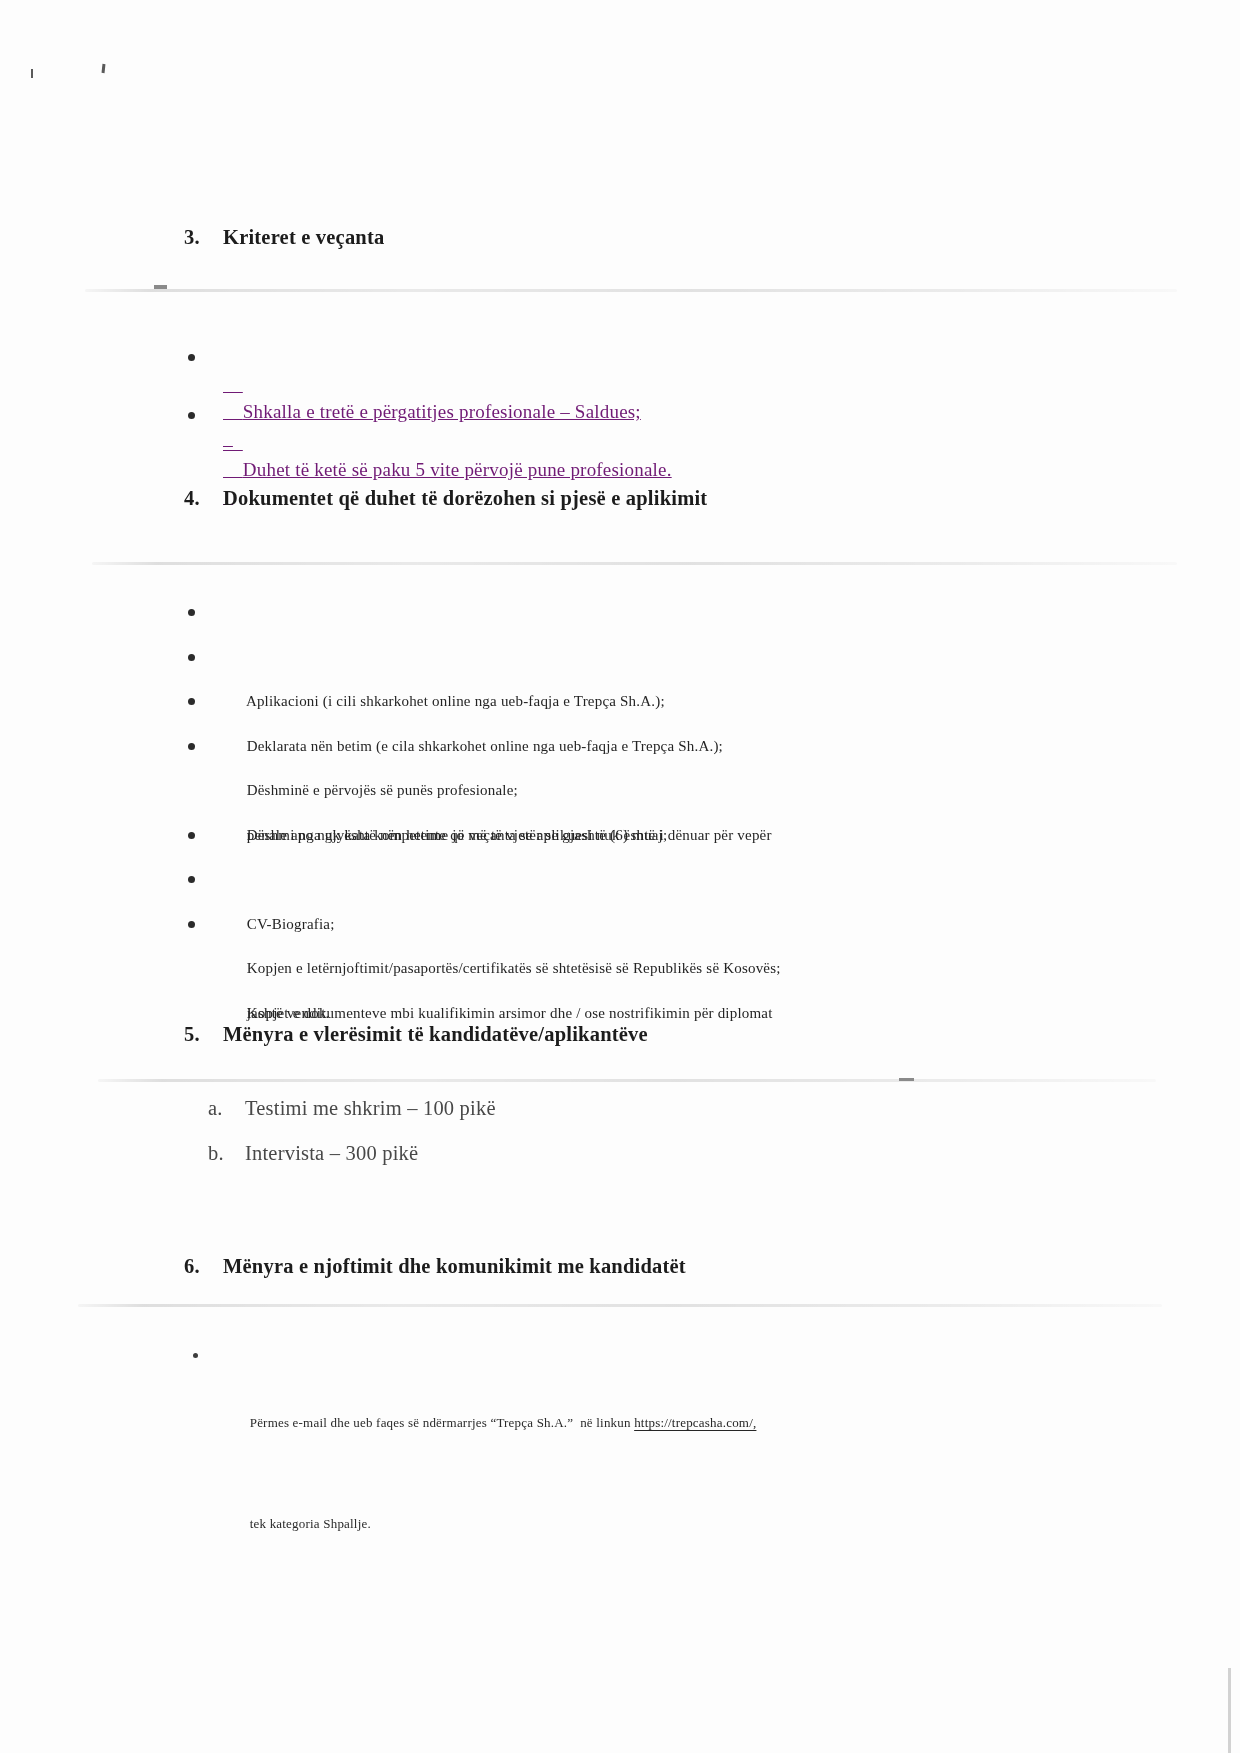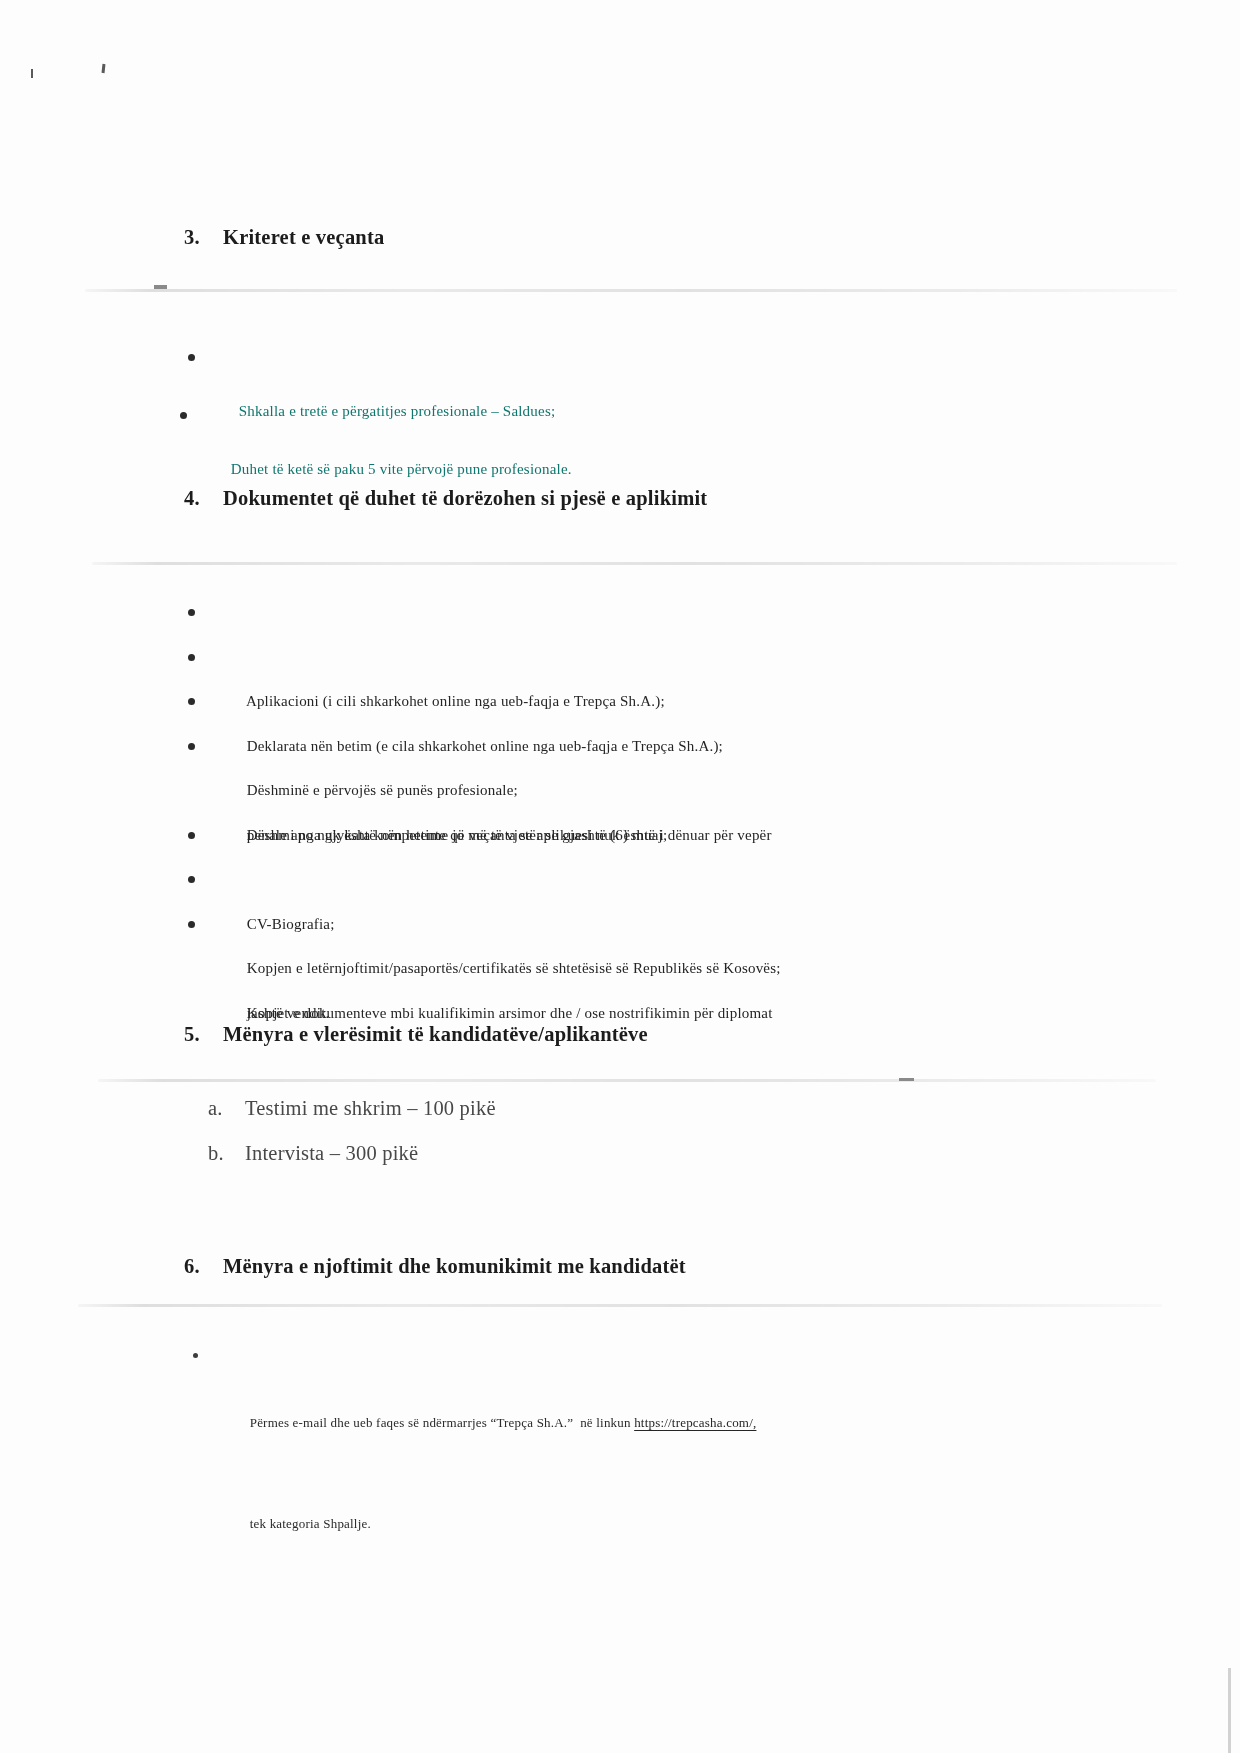--- a/index.html
+++ b/index.html
@@ -21,22 +21,22 @@
   .h .num{width:39px;flex:0 0 auto;}
   
   .rule{
     position:absolute;height:3px;border-radius:2px;
     background:linear-gradient(90deg,
       rgba(0,0,0,0.03) 0%,rgba(0,0,0,0.12) 6%,rgba(0,0,0,0.08) 30%,
       rgba(0,0,0,0.11) 55%,rgba(0,0,0,0.07) 80%,rgba(0,0,0,0.02) 100%);
   }
   
   .brow{
-    position:absolute;font-size:15px;line-height:27px;
-    letter-spacing:0.2px;white-space:pre;color:#0f766e;
+    position:absolute;font-size:19px;line-height:27px;
+    letter-spacing:0.2px;white-space:pre;color:#701a75;text-decoration:underline;
   }
   .dot{
     position:absolute;left:-35px;top:10px;
     width:7px;height:7px;border-radius:50%;background:#2b2b2b;
   }
   
   .doclist{
     position:absolute;left:223px;top:590px;
     font-size:15px;letter-spacing:0.2px;color:#242424;
   }
@@ -81,21 +81,21 @@
     <span class="num">3.</span>
     <span>Kriteret e veçanta</span>
   </div>
   <div class="rule" style="left:85px;top:289px;width:1092px;"></div>
   <div class="smudge m1"></div>
 
   <div class="brow" style="left:223px;top:344px;">
     <span class="dot"></span>
     <span>Shkalla e tretë e përgatitjes profesionale – Saldues;</span>
   </div>
-  <div class="brow" style="left:215px;top:402px;">
+  <div class="brow" style="left:223px;top:402px;">
     <span class="dot"></span>
     <span>Duhet të ketë së paku 5 vite përvojë pune profesionale.</span>
   </div>
 
   <div class="h" style="left:184px;top:485px;">
     <span class="num">4.</span>
     <span>Dokumentet që duhet të dorëzohen si pjesë e aplikimit</span>
   </div>
   <div class="rule" style="left:92px;top:562px;width:1085px;"></div>
 

